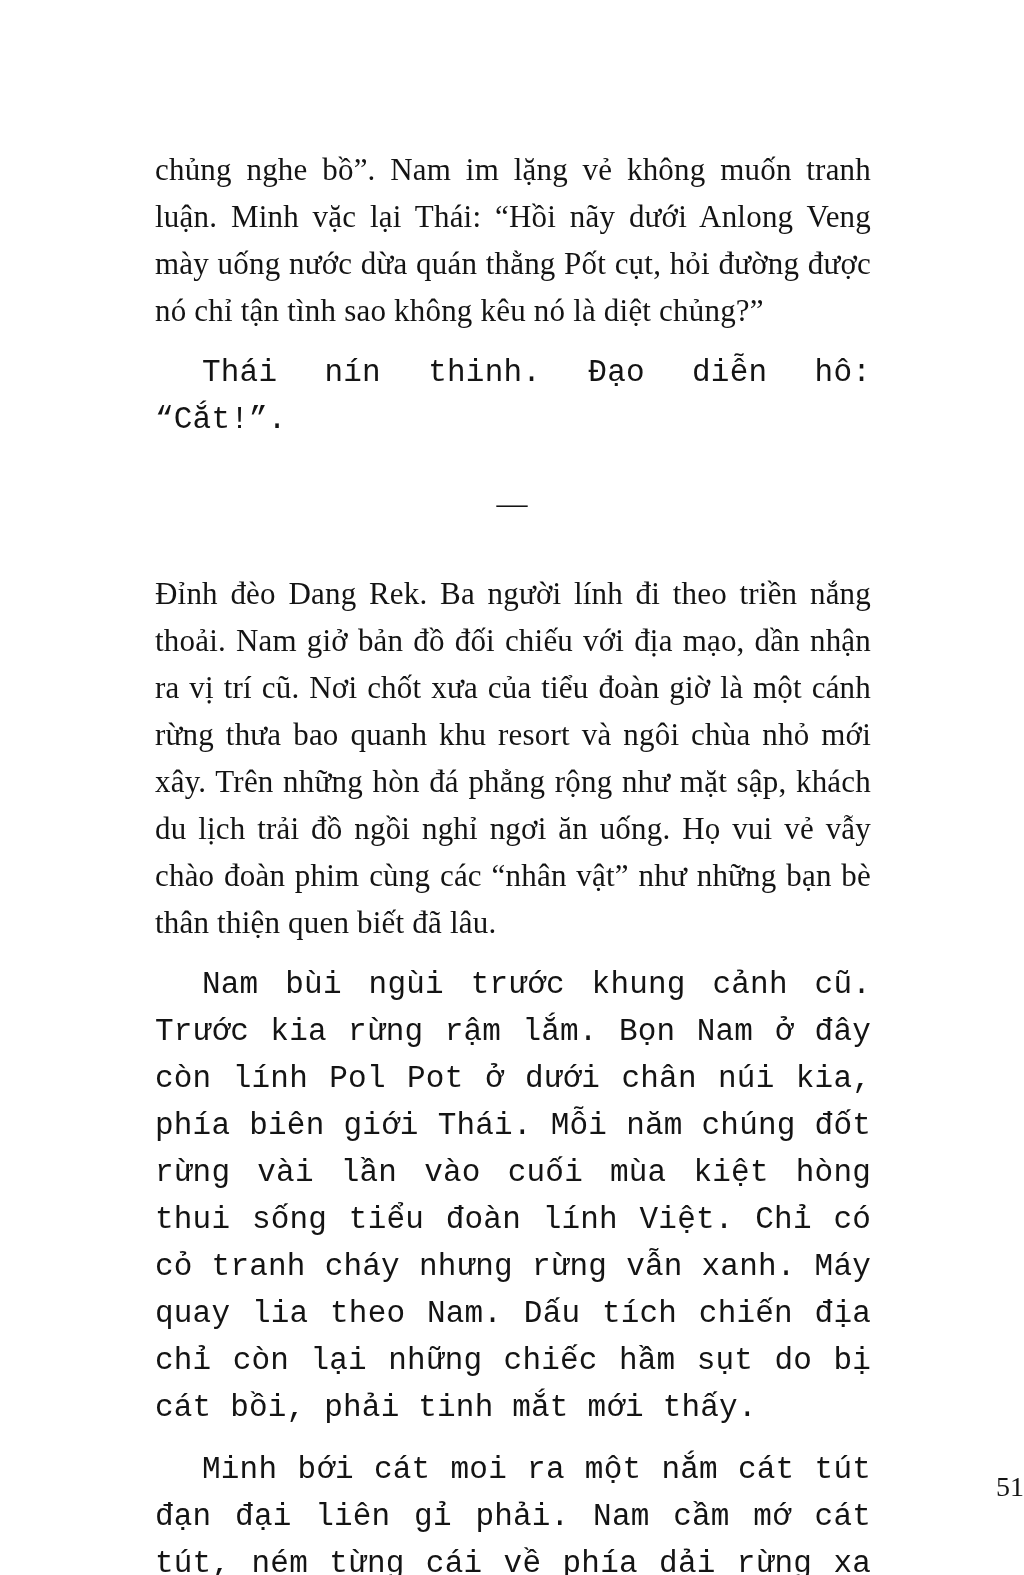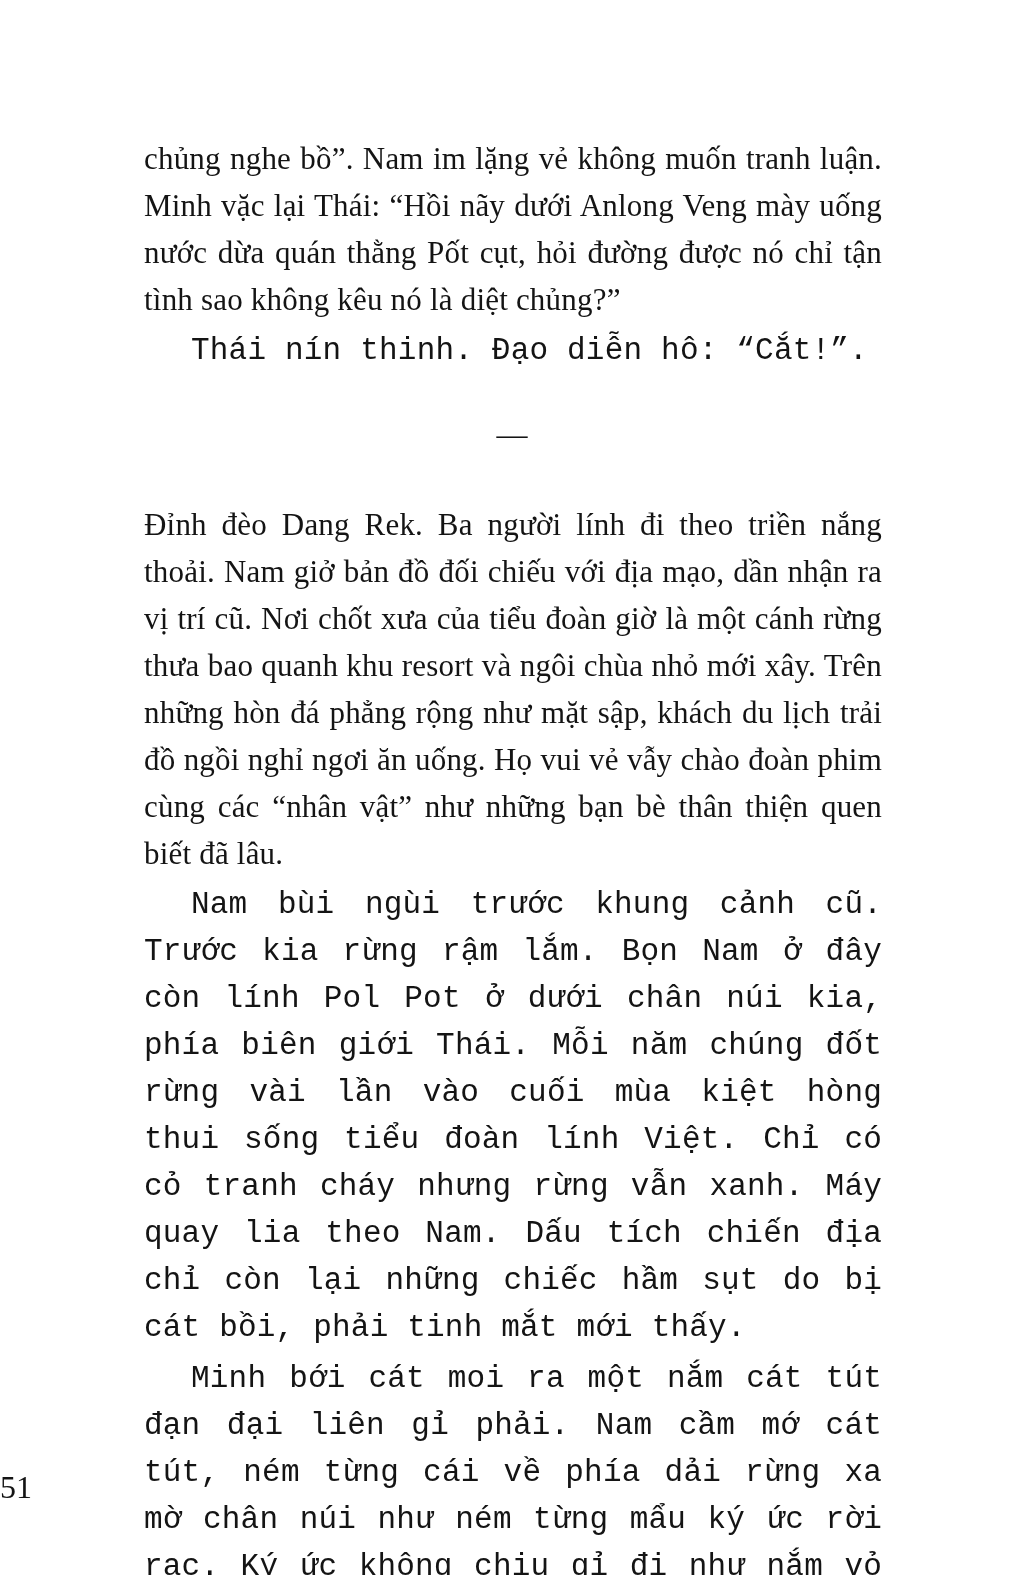--- a/index.html
+++ b/index.html
@@ -17,21 +17,21 @@
     overflow: hidden;
     box-sizing: border-box;
   }
   .text-block {
     position: absolute;
     left: 140px;
     top: 131px;
     width: 746px;
   }
   .text-block p {
-    margin: 4px;
+    margin: 15px;
     font-size: 31px;
     line-height: 47px;
     text-align: justify;
     letter-spacing: 0.2px;
   }
   .text-block p.indent {
     text-indent: 47px;
     font-family: Liberation Mono, monospace;
   }
   .divider {
@@ -40,22 +40,22 @@
     font-size: 31px;
     line-height: 47px;
     color: #141414;
     letter-spacing: 2px;
   }
   .page-number {
     position: absolute;
     left: 0;
     right: 0;
     top: 1470px;
-    text-align: left;
-    font-size: 32px;
+    text-align: right;
+    font-size: 28px;
     line-height: 34px;
     color: #141414;
   }
 </style>
 </head>
 <body>
 
 <div class="page">
   <div class="text-block">
     <p>chủng nghe bồ”. Nam im lặng vẻ không muốn tranh luận. Minh vặc lại Thái: “Hồi nãy dưới Anlong Veng mày uống nước dừa quán thằng Pốt cụt, hỏi đường được nó chỉ tận tình sao không kêu nó là diệt chủng?”</p>

